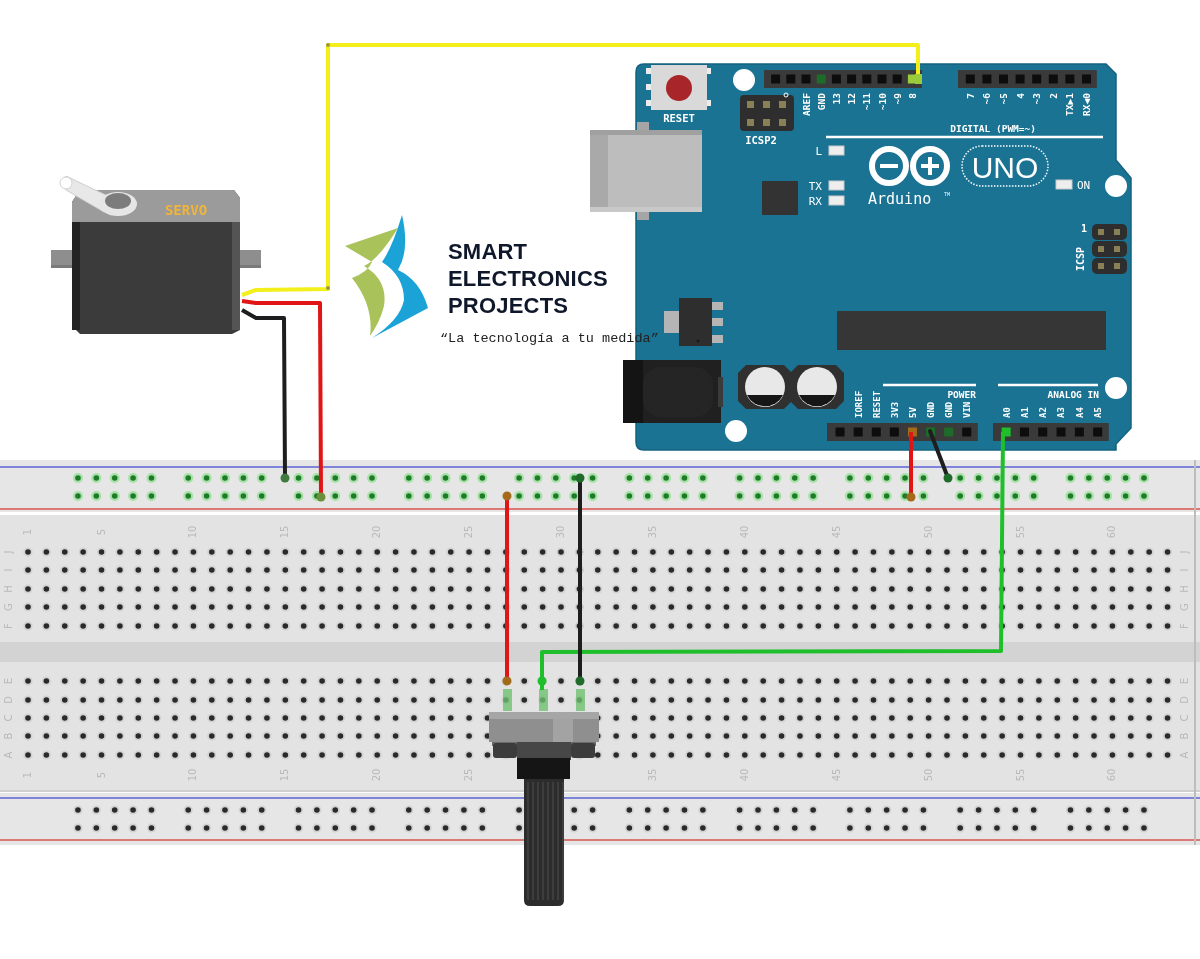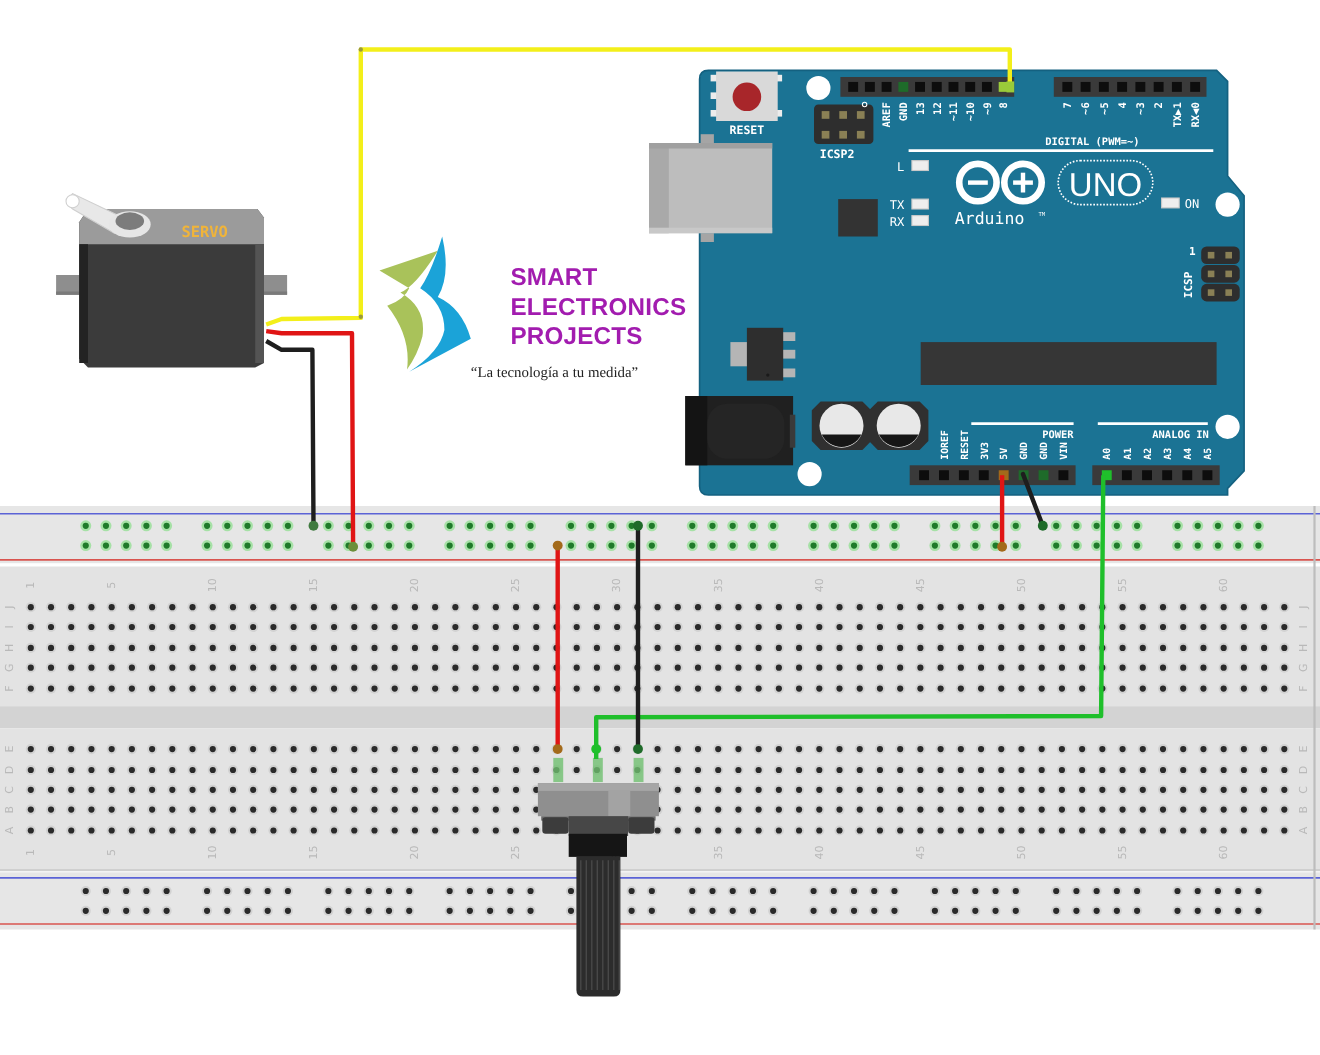--- a/index.html
+++ b/index.html
@@ -1,20 +1,20 @@
 <!DOCTYPE html>
 <html><head>
 <meta charset="utf-8">
 <style>
   html,body{margin:0;padding:0;background:#ffffff;}
   body{width:1200px;height:959px;position:relative;overflow:hidden;font-family:"DejaVu Sans",sans-serif;}
   #stage{position:absolute;left:0;top:0;width:1200px;height:959px;}
-  .logo-title{position:absolute;left:464px;top:238px;font-family:"Liberation Sans",sans-serif;font-weight:bold;font-size:22px;line-height:27px;color:#a21caf;letter-spacing:0.2px;}
+  .logo-title{position:absolute;left:448px;top:238px;font-family:"Liberation Sans",sans-serif;font-weight:bold;font-size:22px;line-height:27px;color:#0f172a;letter-spacing:0.2px;}
   .logo-title div{white-space:nowrap;}
-  .logo-tag{position:absolute;left:428px;top:331px;font-family:Liberation Serif, serif;font-size:13.5px;color:#222;white-space:nowrap;}
+  .logo-tag{position:absolute;left:440px;top:331px;font-family:Liberation Mono, monospace;font-size:13.5px;color:#222;white-space:nowrap;}
   .mono{font-family:"DejaVu Sans Mono",monospace;}
 </style>
 </head>
 <body>
 
 <svg id="stage" xmlns="http://www.w3.org/2000/svg" width="1200" height="959" viewBox="0 0 1200 959">
   <defs>
     <filter id="soft" x="-10%" y="-10%" width="120%" height="120%">
         <feGaussianBlur stdDeviation="0.4"></feGaussianBlur>
       </filter>

